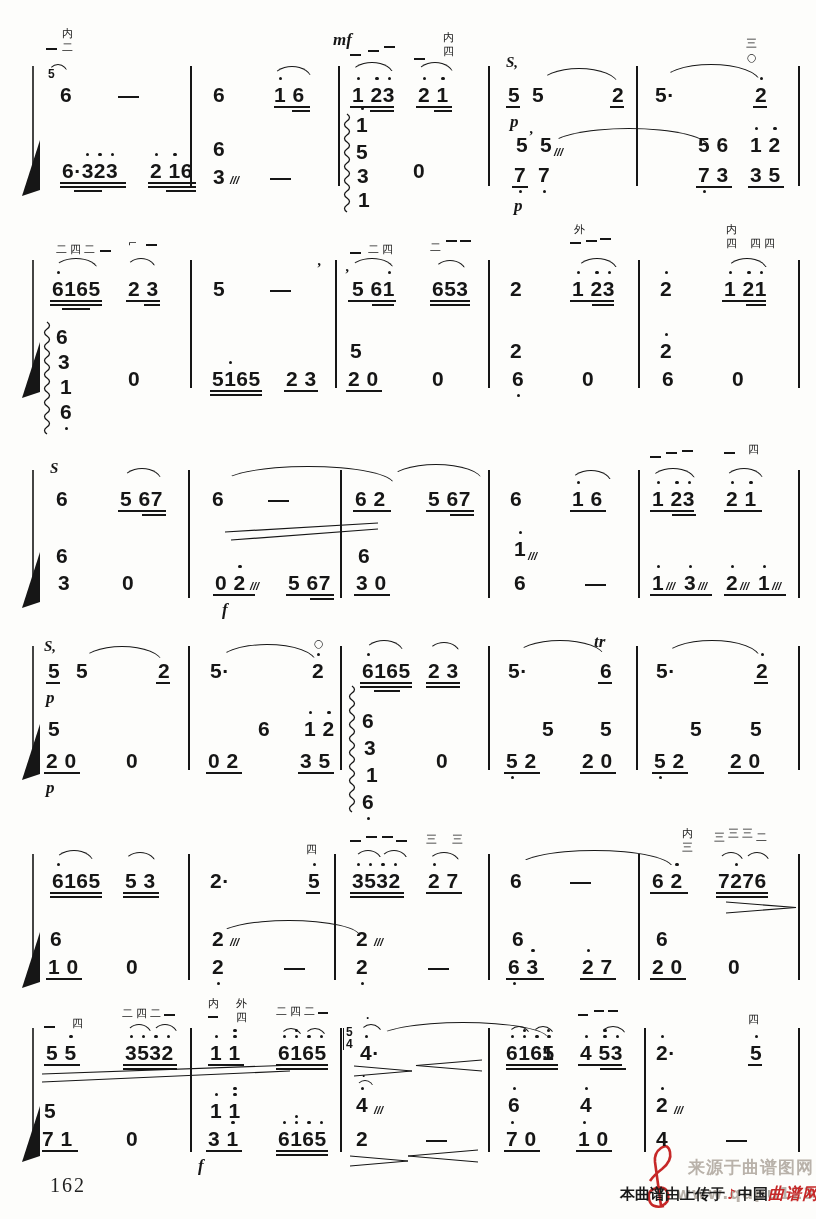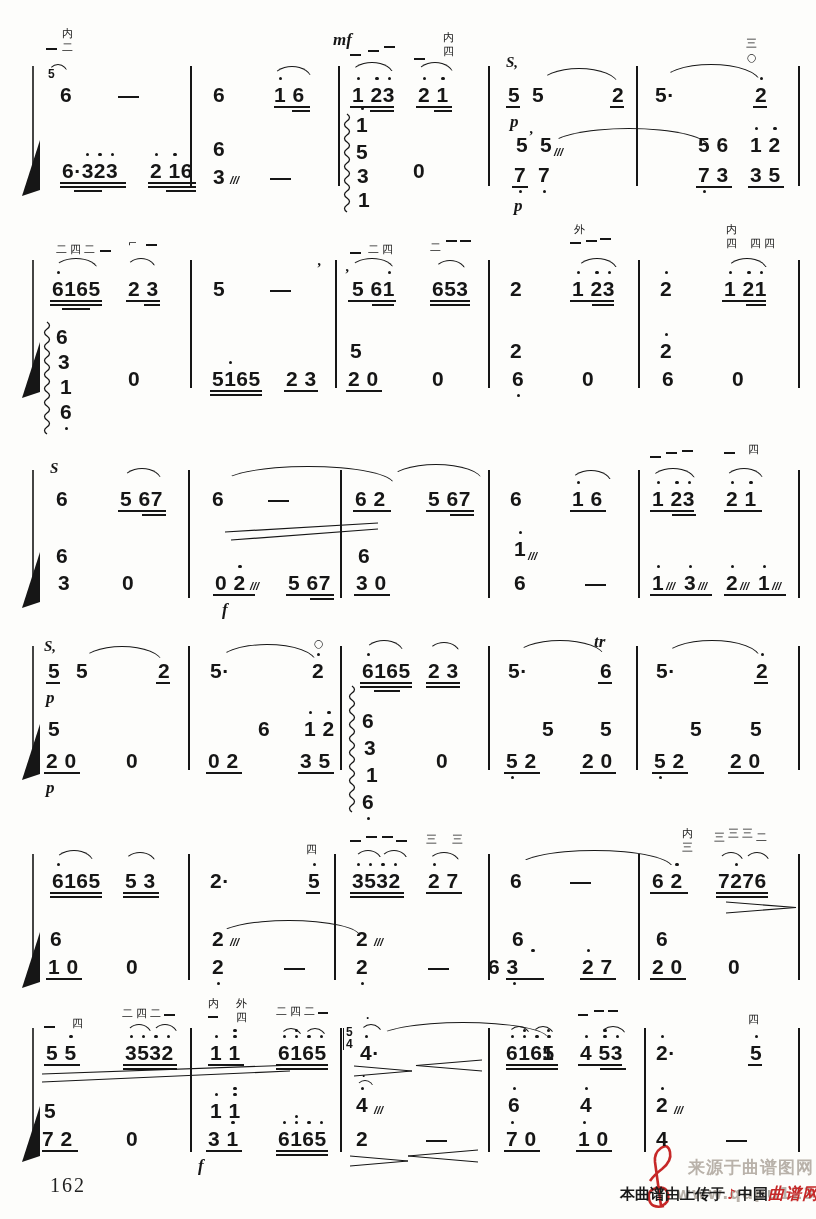--- a/index.html
+++ b/index.html
@@ -297,21 +297,21 @@
       <div class="note" style="left: 126px; top: 956px;">0</div>
       <div class="note" style="left: 212px; top: 928px;">2</div>
       <div class="note" style="left: 212px; top: 956px;">2</div>
       <div class="dot" style="left: 216.5px; top: 982px;"></div>
       <div class="note" style="left: 284px; top: 956px;">—</div>
       <div class="note" style="left: 356px; top: 928px;">2</div>
       <div class="note" style="left: 356px; top: 956px;">2</div>
       <div class="dot" style="left: 360.5px; top: 982px;"></div>
       <div class="note" style="left: 428px; top: 956px;">—</div>
       <div class="note" style="left: 512px; top: 928px;">6</div>
-      <div class="note" style="left: 488px; top: 956px;">6 3</div>
+      <div class="note" style="left: 508px; top: 956px;">6 3</div>
       <div class="dot" style="left: 531.4px; top: 949px;"></div>
       <div class="dot" style="left: 512.5px; top: 982px;"></div>
       <div class="note" style="left: 582px; top: 956px;">2 7</div>
       <div class="dot" style="left: 586.5px; top: 949px;"></div>
       <div class="note" style="left: 656px; top: 928px;">6</div>
       <div class="note" style="left: 652px; top: 956px;">2 0</div>
       <div class="note" style="left: 728px; top: 956px;">0</div>
       <div class="note" style="left: 46px; top: 1042px;">5 5</div>
       <div class="dot" style="left: 69.4px; top: 1035px;"></div>
       <div class="note zh" style="left: 72px; top: 1018px;">四</div>
@@ -357,21 +357,21 @@
       <div class="dot" style="left: 584.5px; top: 1035px;"></div>
       <div class="dot" style="left: 615.8px; top: 1035px;"></div>
       <div class="dot" style="left: 603.4px; top: 1035px;"></div>
       <div class="dot" style="left: 603.4px; top: 1029px;"></div>
       <div class="note" style="left: 656px; top: 1042px;">2·</div>
       <div class="dot" style="left: 660.5px; top: 1035px;"></div>
       <div class="note" style="left: 750px; top: 1042px;">5</div>
       <div class="dot" style="left: 754.5px; top: 1035px;"></div>
       <div class="note zh" style="left: 748px; top: 1014px;">四</div>
       <div class="note" style="left: 44px; top: 1100px;">5</div>
-      <div class="note" style="left: 42px; top: 1128px;">7 2</div>
+      <div class="note" style="left: 42px; top: 1128px;">7 1</div>
       <div class="note" style="left: 126px; top: 1128px;">0</div>
       <div class="note" style="left: 210px; top: 1100px;">1 1</div>
       <div class="dot" style="left: 214.5px; top: 1093px;"></div>
       <div class="dot" style="left: 233.4px; top: 1093px;"></div>
       <div class="dot" style="left: 233.4px; top: 1087px;"></div>
       <div class="note" style="left: 208px; top: 1128px;">3 1</div>
       <div class="dot" style="left: 231.4px; top: 1121px;"></div>
       <div class="note" style="left: 278px; top: 1128px;">6165</div>
       <div class="dot" style="left: 282.5px; top: 1121px;"></div>
       <div class="dot" style="left: 307.3px; top: 1121px;"></div>

